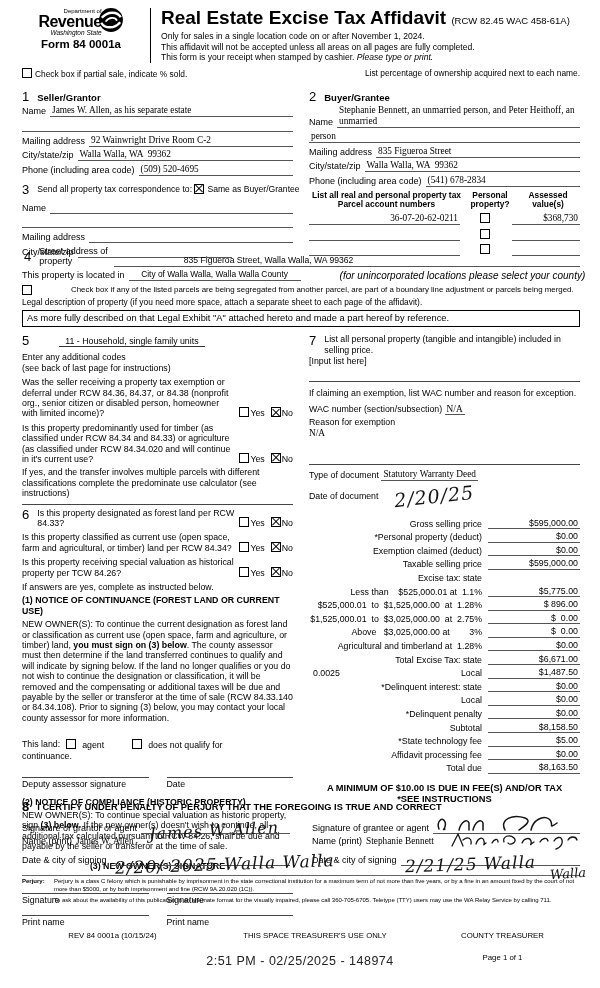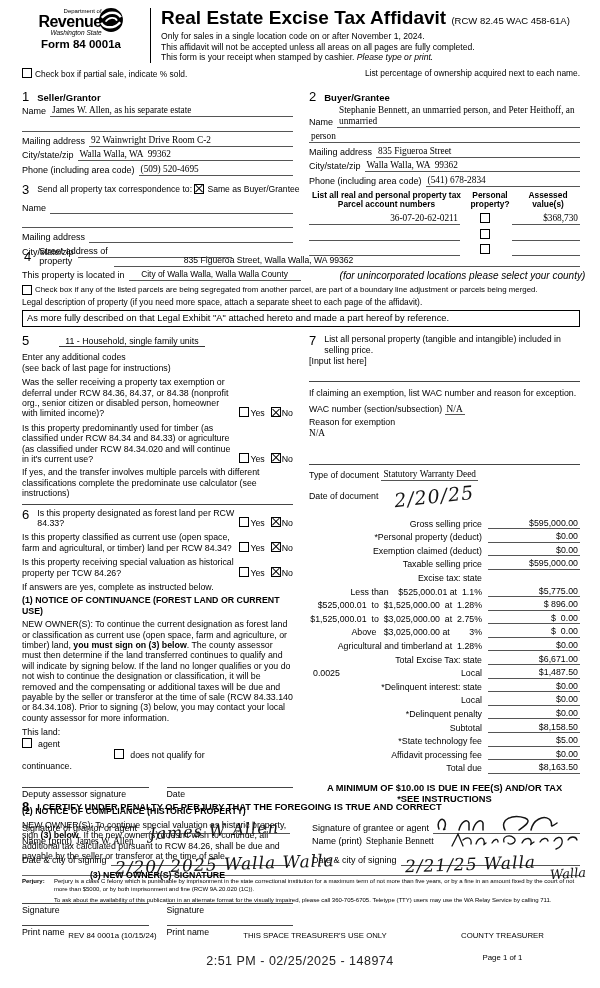--- a/index.html
+++ b/index.html
@@ -47,37 +47,37 @@
   .prow .pcb{width:52px;flex:none;text-align:center;}
   .prow .pval{width:64px;flex:none;border-bottom:1px solid #555;min-height:11px;padding:0 2px;}
   
   .sec4{margin-top:6px;}
   .s4row{display:flex;align-items:flex-end;}
   .s4num{font-size:13px;margin:0 8px 0 2px;align-self:center;}
   .s4lbl{font-size:9px;line-height:10.5px;padding-right:6px;white-space:nowrap;}
   .locrow{display:flex;align-items:flex-end;margin-top:2px;}
   .locline{width:168px;flex:none;border-bottom:1px solid #555;text-align:center;font-size:8.4px;padding:0 2px;}
   .locnote{font-style:italic;font-size:10px;padding-left:4px;white-space:nowrap;margin-left:35px;}
-  .segrow{display:flex;align-items:flex-start;margin-top:4px;font-size:7.9px;line-height:9px;}
+  .segrow{display:flex;align-items:flex-start;margin-top:4px;font-size:7.9px;line-height:9px;gap:36px;}
   .legal-lbl{font-size:8.4px;margin-top:2.5px;}
   .legal-box{border:1px solid #000;margin-top:2px;padding:2px 4px;font-size:9.3px;}
   
   .main2{margin-top:7px;height:462px;font-size:8.8px;line-height:10.4px;}
   .s5head{display:flex;align-items:flex-end;}
   .code{border-bottom:1px solid #333;padding:0 6px;margin-left:22px;}
   .qrow{display:flex;align-items:flex-end;margin-top:4px;}
   .qtext{flex:1;padding-right:3px;}
   .yn{white-space:nowrap;flex:none;padding-left:2px;}
   .yn .cb{margin-right:1px;}
   .yn .ynl{margin-right:6px;}
   .hline{border:0;border-top:1px solid #444;margin:5px 0 3px 0;}
   .s6head{display:flex;align-items:flex-start;margin-top:2px;}
   .bold{font-weight:bold;}
   .para{margin-top:3px;text-align:left;}
-  .landrow{display:flex;margin-top:4px;flex-direction:column;}
+  .landrow{display:flex;margin-top:16px;}
   .landrow span{margin-right:6px;}
   .siglines{display:flex;gap:18px;margin-top:16px;}
   .siglines>div{flex:1;border-top:1px solid #444;padding-top:1px;}
   .center{text-align:center;}
   .s7head{display:flex;align-items:flex-start;}
   .inote{margin-top:1px;}
   .docrow{display:flex;align-items:flex-end;margin-top:4px;}
   .docdate{display:flex;align-items:center;margin-top:3px;height:26px;}
   .hw{font-family:"DejaVu Serif",serif;font-style:italic;color:#141414;}
   .dd{font-size:19px;transform:rotate(-6deg);display:inline-block;margin-left:16px;letter-spacing:1px;}

